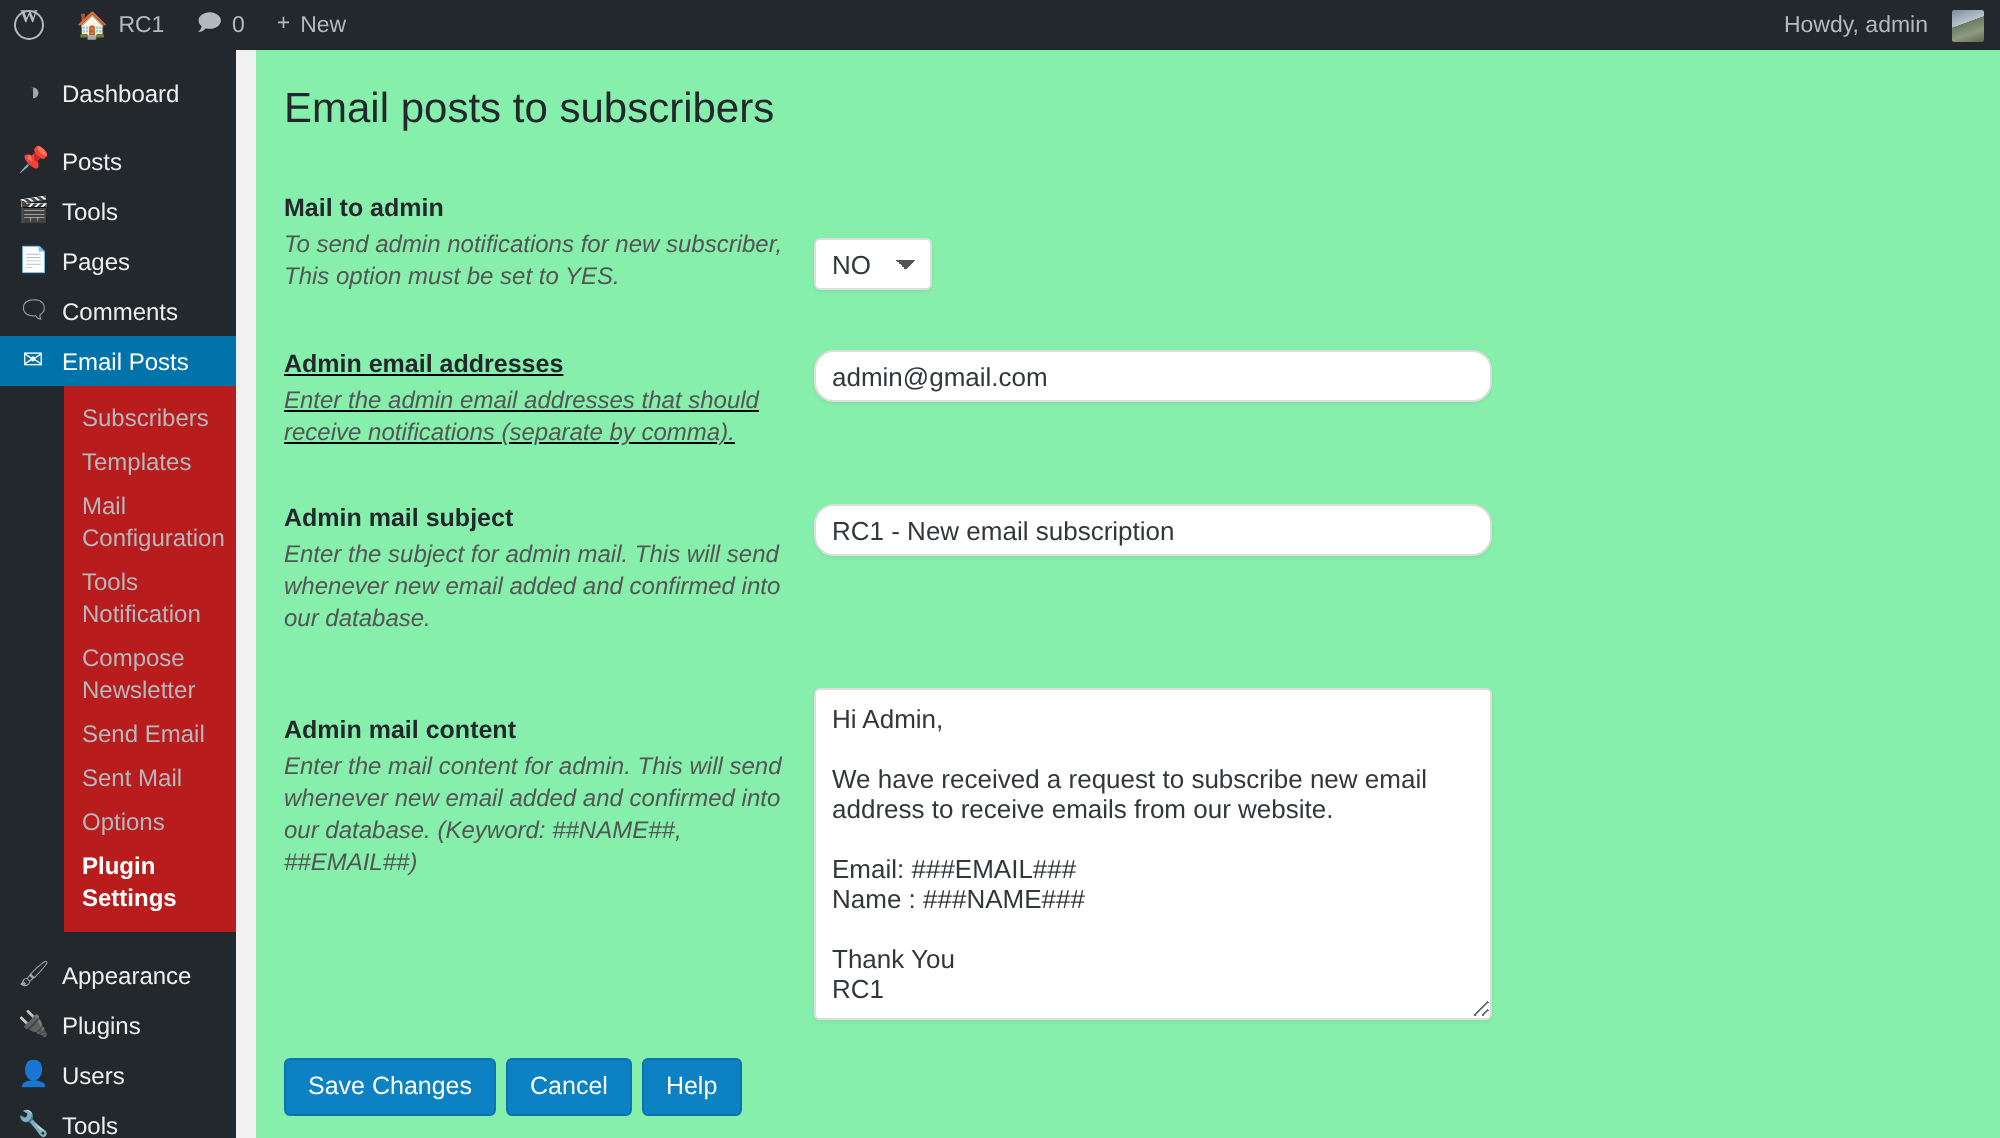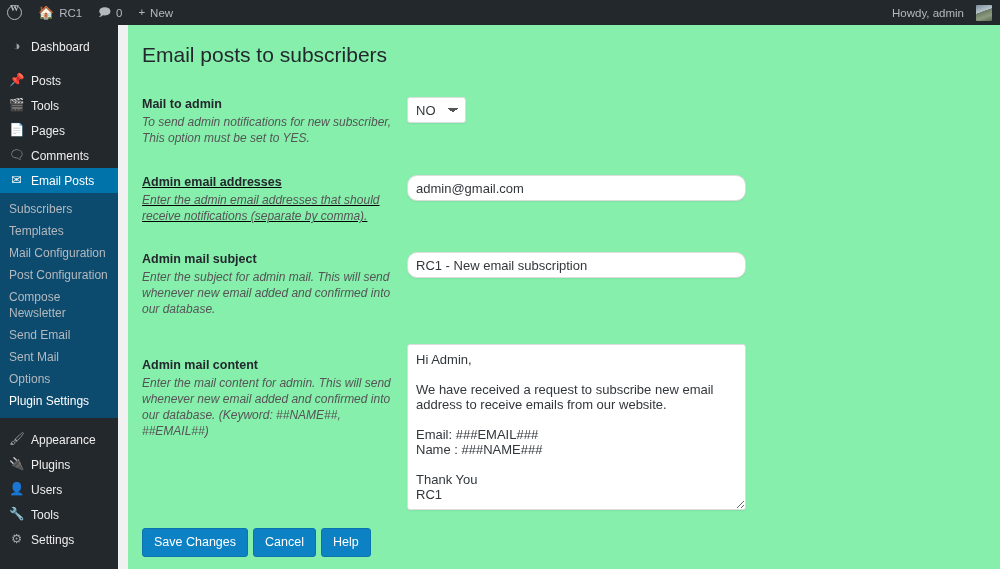--- a/index.html
+++ b/index.html
@@ -67,26 +67,26 @@
     background: #0073aa; color: #fff;
   }
   .menu-item.current .mi-icon { color: #fff; }
   .menu-item.current::after {
     content: ""; position: absolute; right: -8px; top: 50%;
     margin-top: -8px; width: 0; height: 0;
     border-top: 8px solid transparent;
     border-bottom: 8px solid transparent;
     border-left: 8px solid #f1f1f1;
   }
-  #submenu { background: #0c4a6e; padding: 5px 0 6px; }
+  #submenu { background: #b91c1c; padding: 5px 0 6px; margin-left: 32px; }
   .submenu-item {
     display: block; padding: 3px 0 3px 9px;
     font-size: 12px; color: #b4b9be; line-height: 16px;
   }
-  .submenu-item.current { color: #fff; font-weight: normal; }
+  .submenu-item.current { color: #fff; font-weight: bold; }
   .menu-gap { height: 9px; }
 
   
   #content {
     position: absolute; top: 25px; left: 128px;
     width: 882px; height: 544px;
     background: #86efac;
   }
   #page-title {
     font-size: 21px; font-weight: normal; color: #23282d;
@@ -143,20 +143,21 @@
     -webkit-appearance: none; appearance: none;
     background-image:
       linear-gradient(45deg, transparent 50%, #555 50%),
       linear-gradient(135deg, #555 50%, transparent 50%);
     background-position:
       calc(100% - 12px) 10px,
       calc(100% - 7px) 10px;
     background-size: 5px 5px, 5px 5px;
     background-repeat: no-repeat;
     height: 26px;
+    margin-top: 22px;
   }
   input.wp-text {
     font-family: "Liberation Sans", sans-serif;
     font-size: 13px; color: #32373c;
     width: 339px; height: 26px;
     padding: 3px 8px;
     border: 1px solid #ddd; border-radius: 10px;
     background: #fff;
     box-shadow: 0 1px 2px rgba(0,0,0,.06);
   }
@@ -238,21 +239,21 @@
 
   <div class="menu-item current">
     <span class="mi-icon">✉</span>
     <span>Email Posts</span>
   </div>
 
   <div id="submenu">
     <span class="submenu-item">Subscribers</span>
     <span class="submenu-item">Templates</span>
     <span class="submenu-item">Mail Configuration</span>
-    <span class="submenu-item">Post Configuration</span>
+    <span class="submenu-item">Tools Notification</span>
     <span class="submenu-item">Compose Newsletter</span>
     <span class="submenu-item">Send Email</span>
     <span class="submenu-item">Sent Mail</span>
     <span class="submenu-item">Options</span>
     <span class="submenu-item current">Plugin Settings</span>
   </div>
 
   <div class="menu-gap"></div>
 
   <div class="menu-item">

